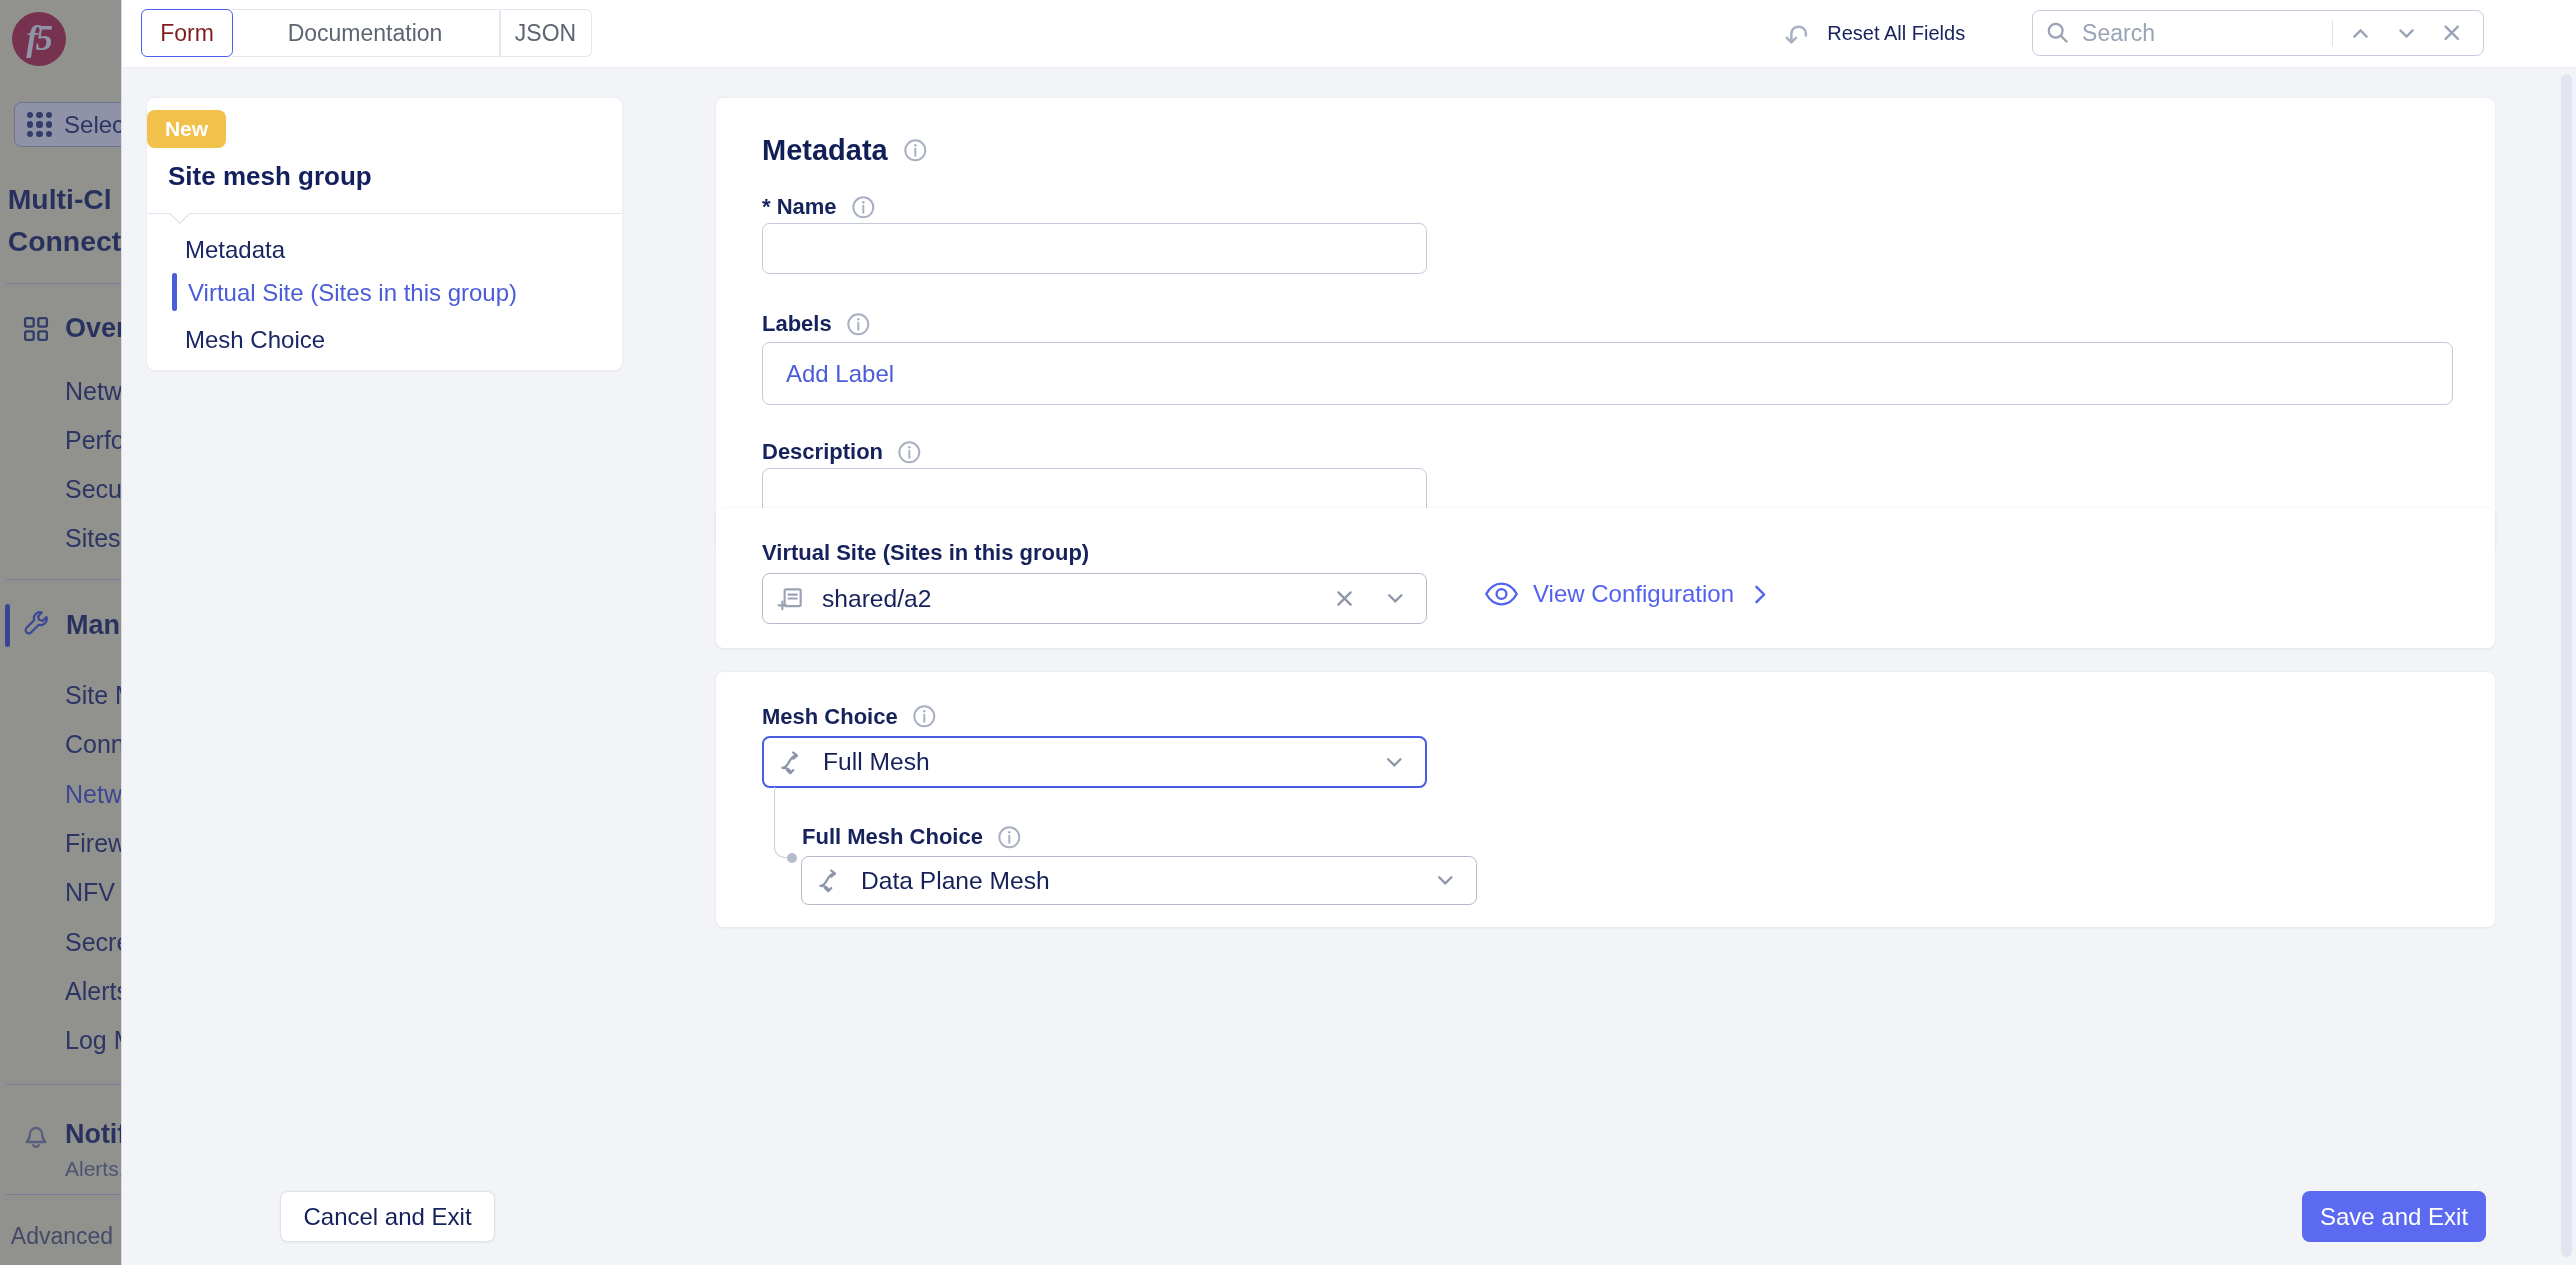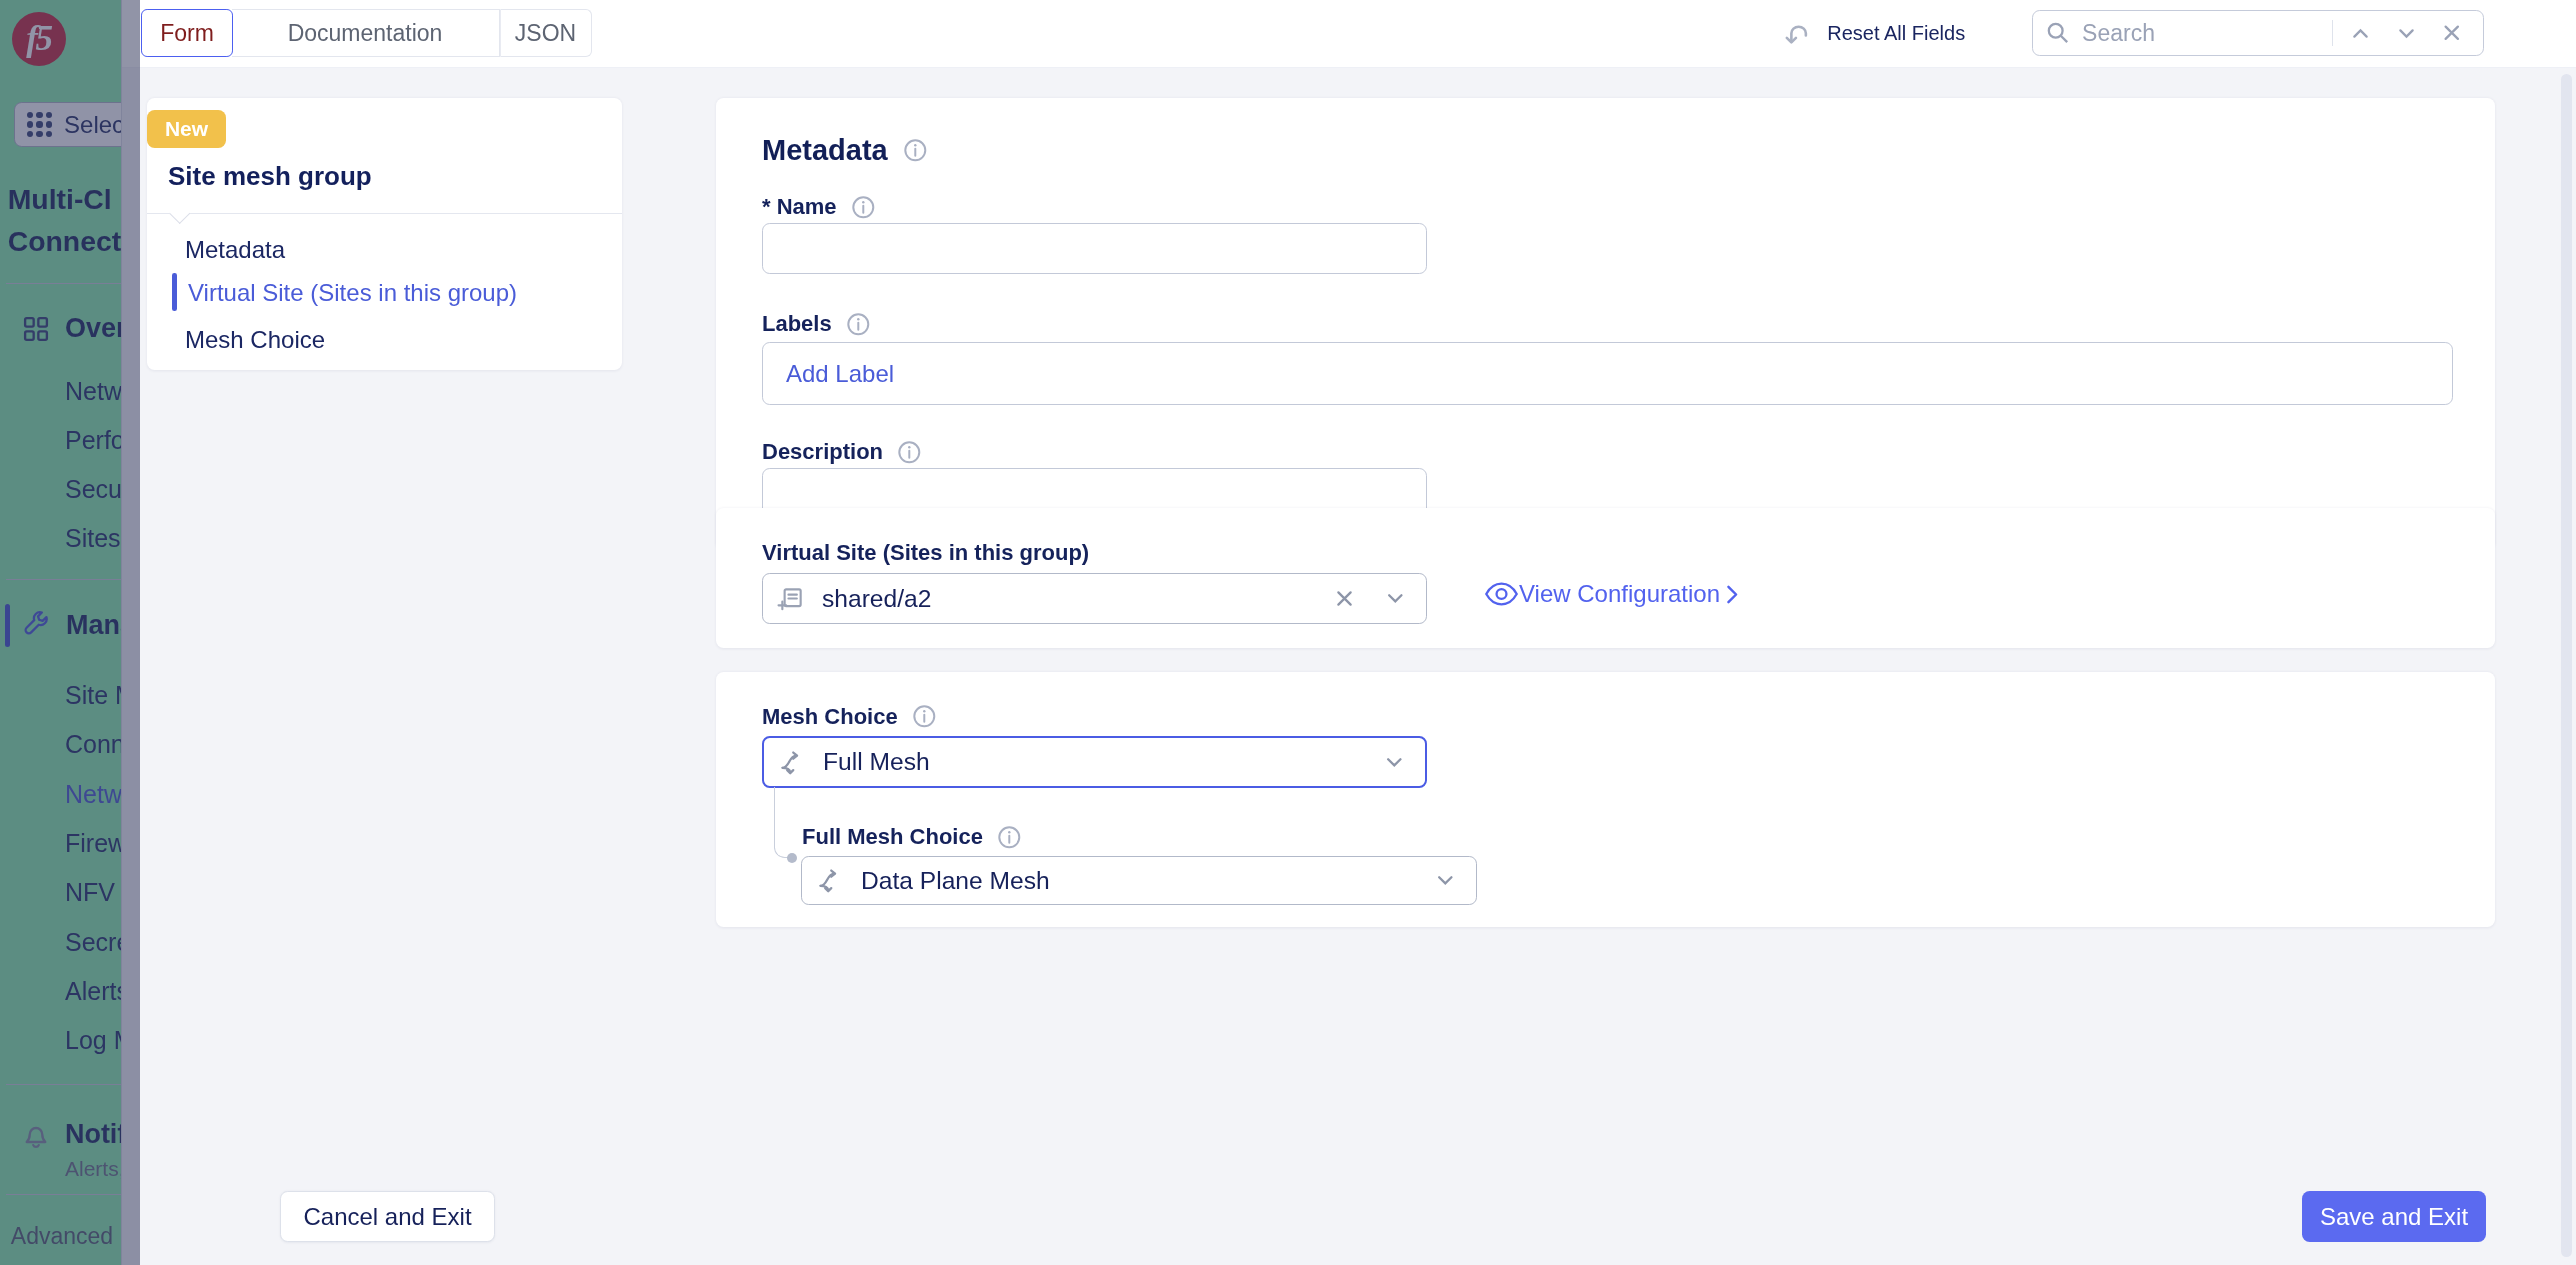--- a/index.html
+++ b/index.html
@@ -1,22 +1,22 @@
 <!DOCTYPE html>
 <html style="font-size:12.3px"><head>
 <meta charset="utf-8">
 <style>
   * { margin:0; padding:0; box-sizing:border-box; }
   html,body { width:2576px; height:1266px; overflow:hidden; background:#fff;
     font-family:"Liberation Sans", sans-serif; color:#16215a; }
   .app { position:relative; width:2576px; height:1266px; }
 
   
-  .strip { position:absolute; left:0; top:0; width:140px; height:1266px;
-    background:#86efac; overflow:hidden; }
+  .strip { position:absolute; left:0; top:0; width:121px; height:1266px;
+    background:#fef9c3; overflow:hidden; }
   .strip .dim { position:absolute; inset:0; background:rgba(58,64,98,0.56); z-index:6; }
   .logo-ball { position:absolute; left:11.5px; top:11.5px; width:54px; height:54px;
     border-radius:50%; background:#c32037; display:flex; align-items:center; justify-content:center; }
   .logo-ball span { color:#fff; font-family:"Liberation Serif", serif; font-style:italic;
     font-weight:bold; font-size:35px; letter-spacing:-2.3px; }
   .select-btn { position:absolute; left:14px; top:102px; width:177px; height:45px;
     border:1.5px solid #aab1c4; border-radius:7.7px; background:#fcfdfe;
     display:flex; align-items:center; gap:12.3px; padding-left:12.3px; white-space:nowrap; }
   .select-btn .lbl { font-size:24px; color:#1a2560; }
   .grid9 { display:grid; grid-template-columns:repeat(3,6.1px); grid-gap:3.1px; }
@@ -81,21 +81,21 @@
   .labels-box { position:absolute; left:46px; width:1691px; height:63px; border:1.5px solid #c3c9d8;
     border-radius:7.7px; background:#fff; display:flex; align-items:center; padding-left:23px; }
   .add-label { font-size:24px; color:#4a5cd8; cursor:pointer; background:none; border:none;
     font-family:"Liberation Sans", sans-serif; }
 
   .selectbox { position:absolute; left:46px; width:665px; height:51px; border:1.5px solid #b2b9c9;
     border-radius:7.7px; background:#fff; display:flex; align-items:center; gap:16px;
     padding:0 18.4px 0 14px; cursor:pointer; }
   .selectbox .val { font-size:24.6px; color:#16215a; flex:1 1 auto; }
   .selectbox.focused { border:2.3px solid #4b5ce4; height:52px; }
-  .viewcfg { position:absolute; left:768px; display:flex; align-items:center; 
+  .viewcfg { position:absolute; left:768px; display:flex; align-items:center; gap:14px;
     color:#5262ee; cursor:pointer; }
   .viewcfg .txt { font-size:24px; }
 
   .connector { position:absolute; left:58px; top:115px; width:20px; height:71px;
     border-left:1.5px solid #c9cfdc; border-bottom:1.5px solid #c9cfdc; border-bottom-left-radius:10.8px; }
   .conn-dot { position:absolute; left:71px; top:181px; width:10px; height:10px; border-radius:50%; background:#b4bbcb; }
 
   .btn { position:absolute; height:51px; border-radius:7.7px; font-size:24px;
     display:flex; align-items:center; justify-content:center; cursor:pointer;
     font-family:"Liberation Sans", sans-serif; }

